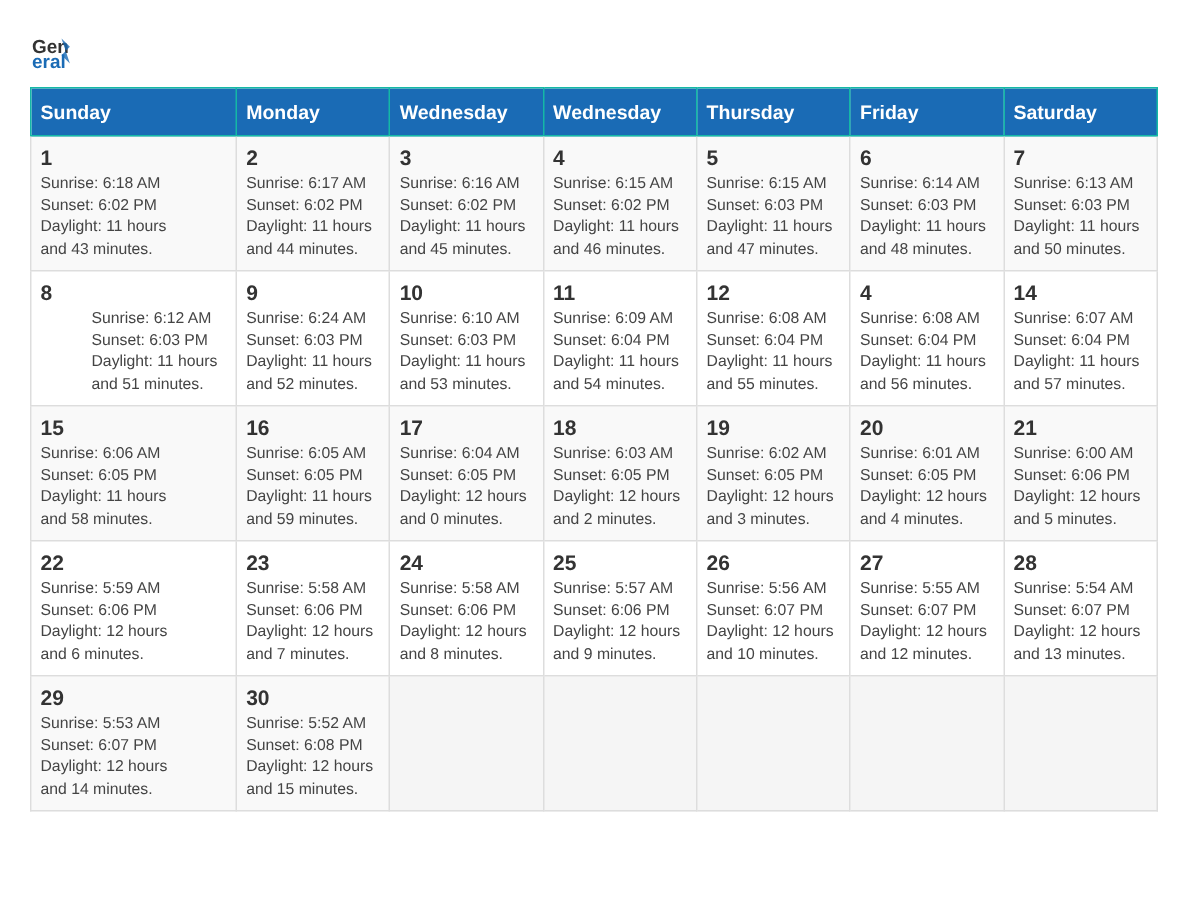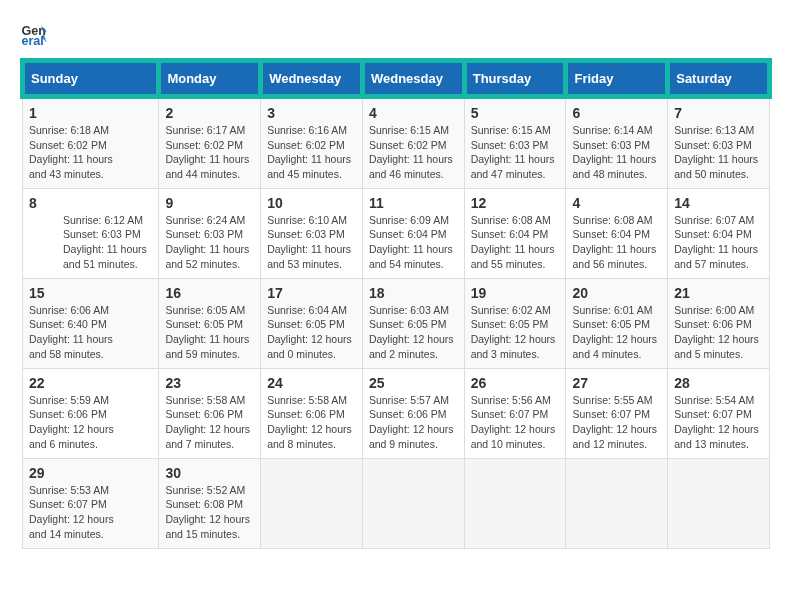--- a/index.html
+++ b/index.html
@@ -53,21 +53,21 @@
     }
     thead tr {
       background-color: #1a6bb5;
       color: white;
     }
     thead th {
       padding: 8px 6px;
       text-align: left;
       font-size: 13px;
       font-weight: bold;
-      border: 5px solid #14b8a6;
+      border: 1px solid #14b8a6;
     }
     tbody tr {
       vertical-align: top;
     }
     tbody tr:nth-child(odd) {
       background-color: #f9f9f9;
     }
     tbody tr:nth-child(even) {
       background-color: #ffffff;
     }
@@ -223,21 +223,21 @@
           <div class="day-info" style="white-space: pre-line;">Sunrise: 6:07 AM
 Sunset: 6:04 PM
 Daylight: 11 hours
 and 57 minutes.</div>
         </td>
       </tr>
       <tr>
         <td>
           <span class="day-num">15</span>
           <div class="day-info" style="white-space: pre-line;">Sunrise: 6:06 AM
-Sunset: 6:40 PM
+Sunset: 6:05 PM
 Daylight: 11 hours
 and 58 minutes.</div>
         </td>
         <td>
           <span class="day-num">16</span>
           <div class="day-info" style="white-space: pre-line;">Sunrise: 6:05 AM
 Sunset: 6:05 PM
 Daylight: 11 hours
 and 59 minutes.</div>
         </td>

